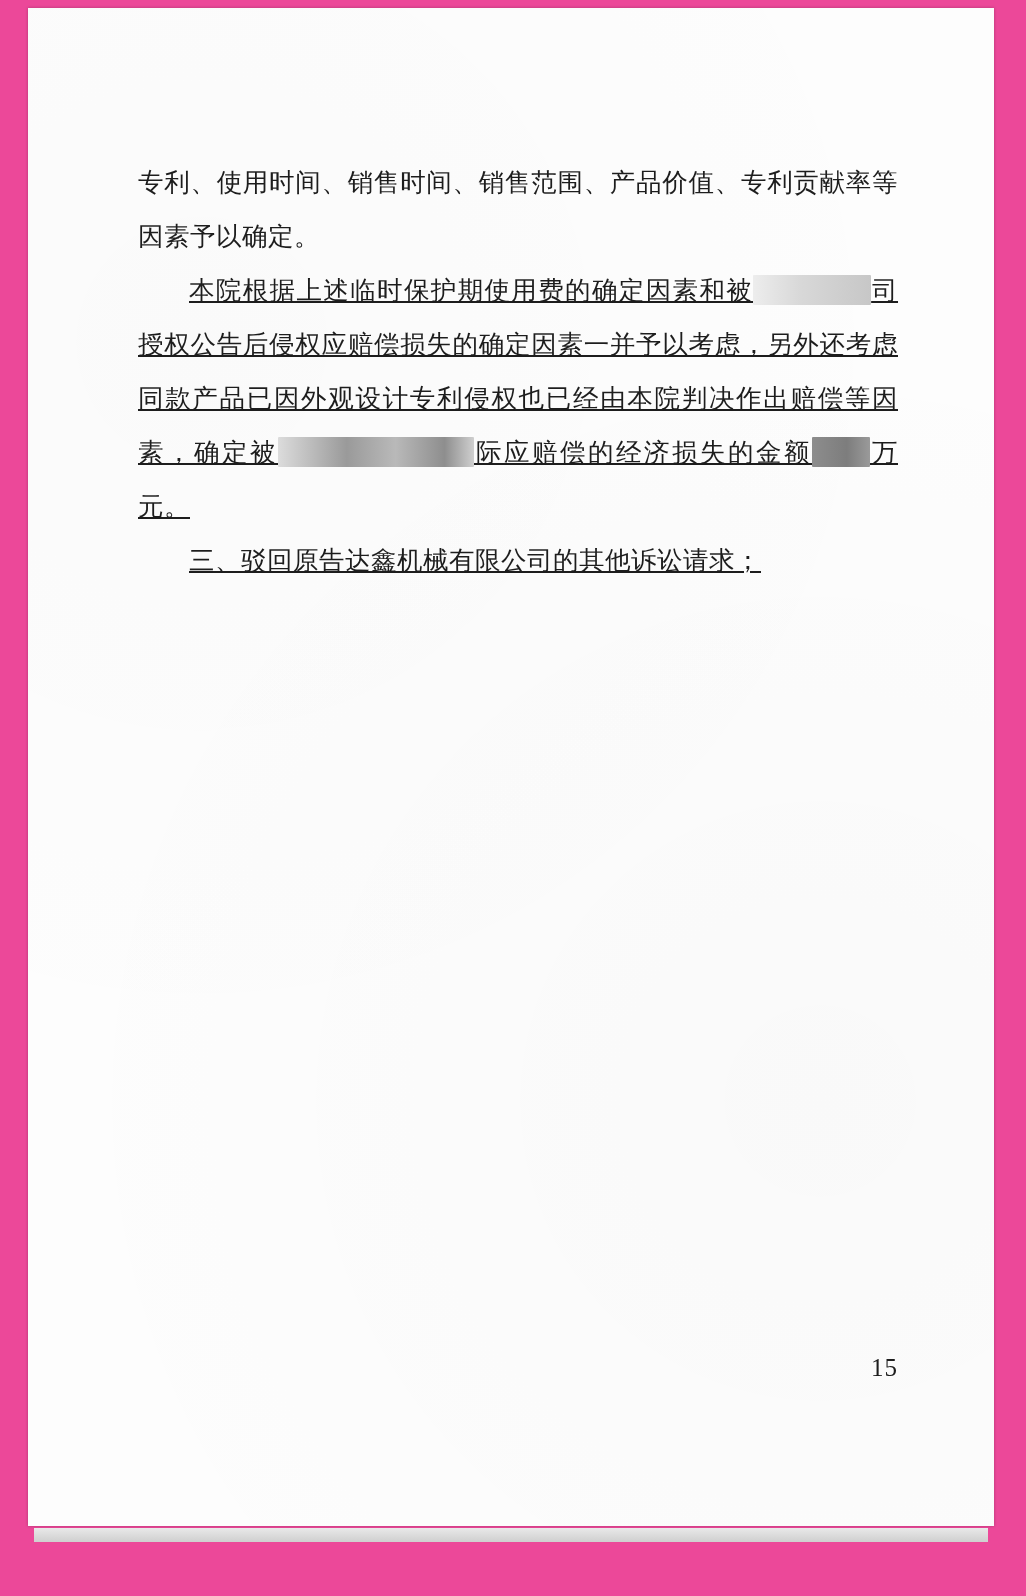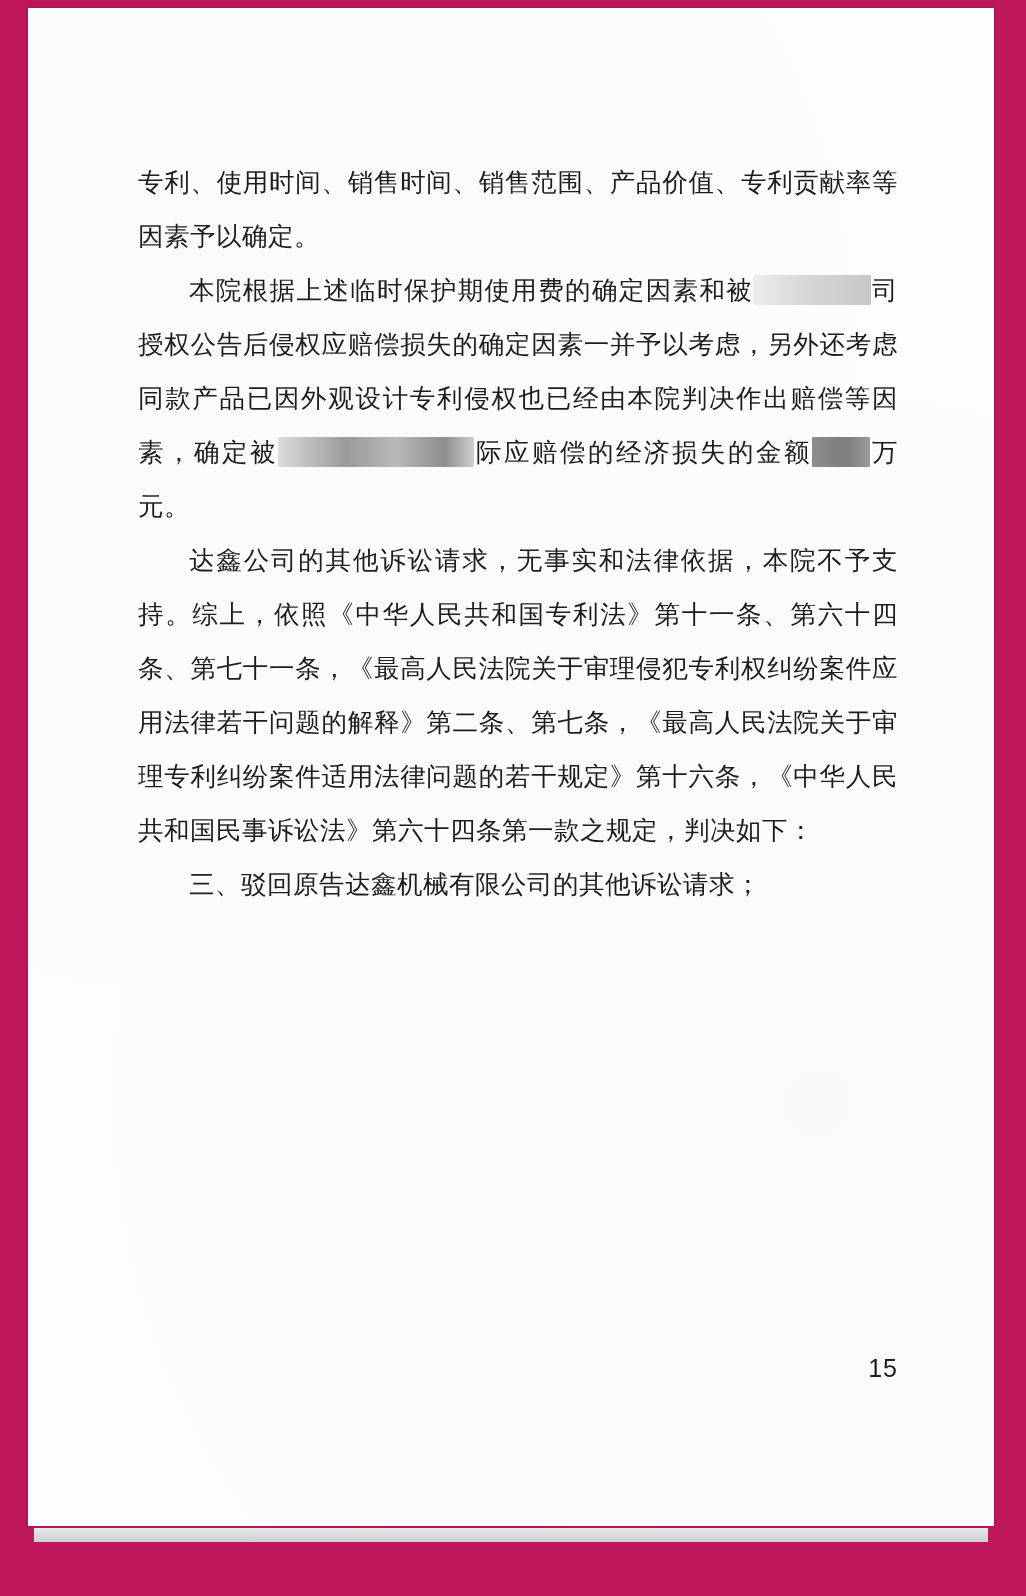--- a/index.html
+++ b/index.html
@@ -10,21 +10,21 @@
   body {
     width: 1026px;
     height: 1596px;
     overflow: hidden;
     font-family: "Liberation Serif", "DejaVu Serif", serif;
   }
   .page-frame {
     position: relative;
     width: 1026px;
     height: 1596px;
-    background: #be185d;
+    background: #ec4899;
   }
   .paper {
     position: absolute;
     left: 28px;
     top: 8px;
     width: 966px;
     height: 1518px;
     background: #fdfdfd;
     box-shadow: 0 0 3px rgba(0,0,0,0.25);
   }
@@ -48,30 +48,31 @@
     line-height: 54px;
     color: #1d1d1d;
     letter-spacing: 0.5px;
     text-align: justify;
     text-justify: inter-ideograph;
     word-break: break-all;
     position: relative;
   }
   p.indent {
     text-indent: 2em;
+    text-decoration: underline;
   }
   .page-number {
     position: absolute;
     left: 0;
     top: 1198px;
     width: 760px;
     text-align: right;
     font-size: 25px;
     color: #1d1d1d;
-    font-family: Liberation Sans, sans-serif;
+    font-family: Liberation Serif, serif;
     letter-spacing: 1px;
   }
   
   .redact {
     display: inline-block;
     vertical-align: middle;
     background: linear-gradient(90deg,#d5d5d5 0%, #bdbdbd 22%, #9c9c9c 48%, #c2c2c2 74%, #dadada 100%);
     border-radius: 1px;
     height: 30px;
     position: relative;
@@ -95,20 +96,19 @@
 </head>
 <body>
 
 <div class="page-frame">
   <div class="paper">
     <div class="scan-noise"></div>
     <div class="content">
       <div id="paragraphs">
           <p class="para"><span>专利、使用时间、销售时间、销售范围、产品价值、专利贡献率等因素予以确定。</span></p>
           <p class="para indent"><span>本院根据上述临时保护期使用费的确定因素和被</span><span class="redact r-a"></span><span>司授权公告后侵权应赔偿损失的确定因素一并予以考虑，另外还考虑同款产品已因外观设计专利侵权也已经由本院判决作出赔偿等因素，确定被</span><span class="redact r-b"></span><span>际应赔偿的经济损失的金额</span><span class="redact r-c"></span><span>万元。</span></p>
-          <p class="para indent"><span>达鑫公司的其他诉讼请求，无事实和法律依据，本院不予支持。综上，依照《中华人民共和国专利法》第十一条、第六十四条、第七十一条，《最高人民法院关于审理侵犯专利权纠纷案件应用法律若干问题的解释》第二条、第七条，《最高人民法院关于审理专利纠纷案件适用法律问题的若干规定》第十六条，《中华人民共和国民事诉讼法》第六十四条第一款之规定，判决如下：</span></p>
           <p class="para indent"><span>三、驳回原告达鑫机械有限公司的其他诉讼请求；</span></p>
         </div>
       <div class="page-number">15</div>
     </div>
   </div>
   <div class="paper-shadow-bottom"></div>
 </div>
 
 </body></html>

